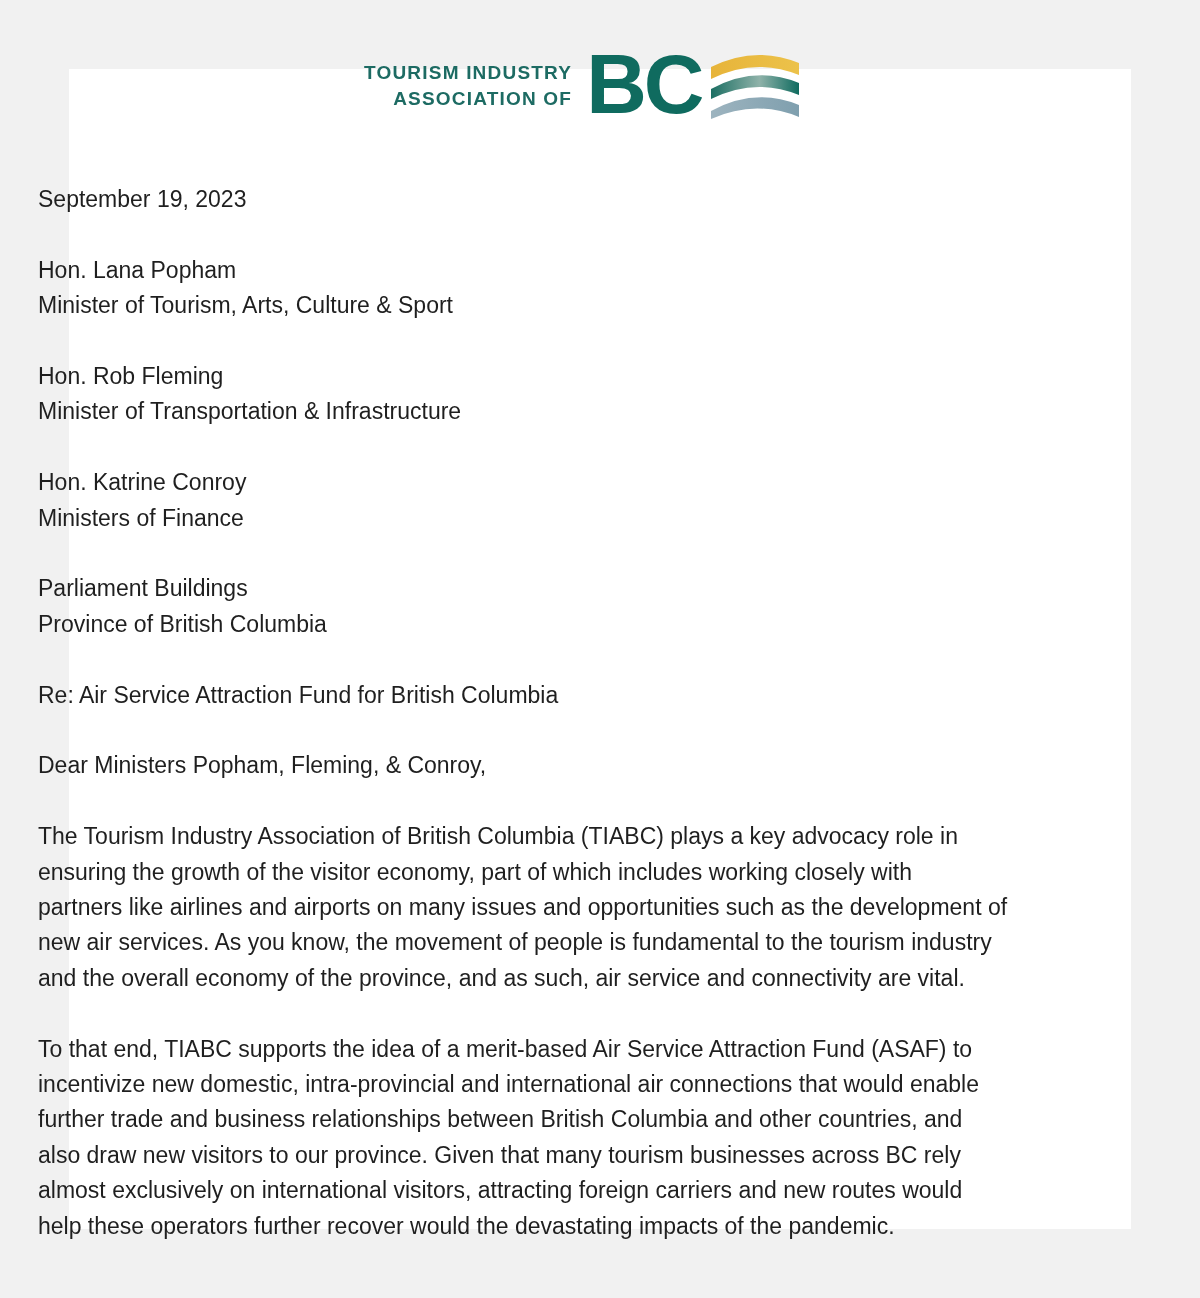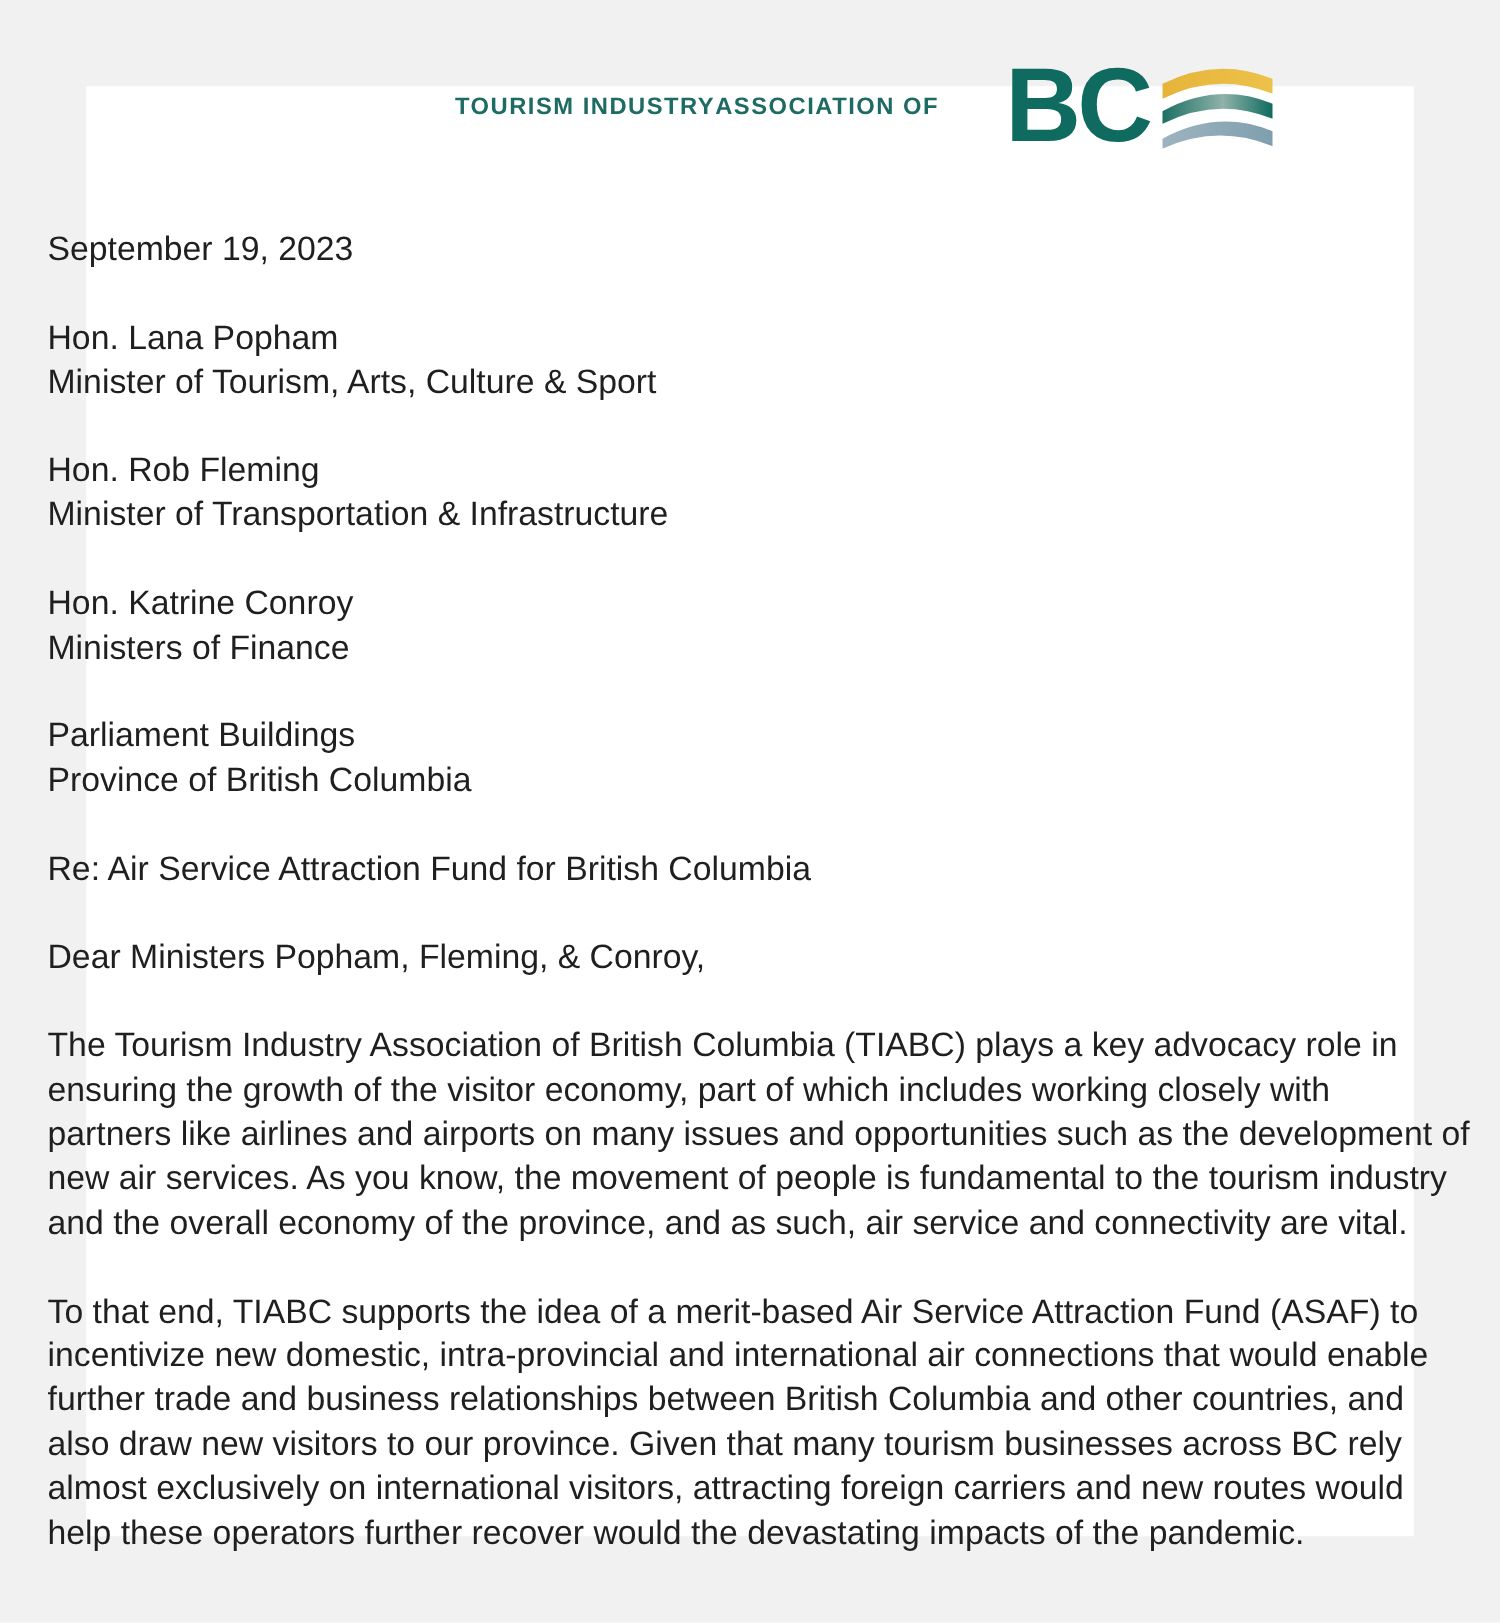--- a/index.html
+++ b/index.html
@@ -26,50 +26,49 @@
     .logo {
       position: absolute;
       left: 364px;
       top: 44px;
       height: 80px;
       display: flex;
       align-items: center;
     }
     .logo-text {
       display: flex;
-      flex-direction: row;
+      flex-direction: column;
       align-items: flex-end;
       font-weight: bold;
       color: #1d6b63;
       font-size: 19px;
       letter-spacing: 1.2px;
       line-height: 26px;
       margin-right: 14px;
       margin-top: 4px;
     }
     .logo-bc {
       font-weight: bold;
       color: #0f6b5f;
       font-size: 84px;
       letter-spacing: -3px;
       line-height: 80px;
       margin-right: 8px;
-      margin-left: 39px;
     }
     .logo-waves {
       width: 92px;
       height: 70px;
       display: block;
     }
     .content {
       position: absolute;
       left: 38px;
       top: 182px;
       width: 1140px;
-      font-size: 27px;
+      font-size: 23px;
       line-height: 35.4px;
       color: #1f1f1f;
     }
     .line {
       display: block;
       white-space: nowrap;
     }
     .gap {
       display: block;
       height: 35.4px;

